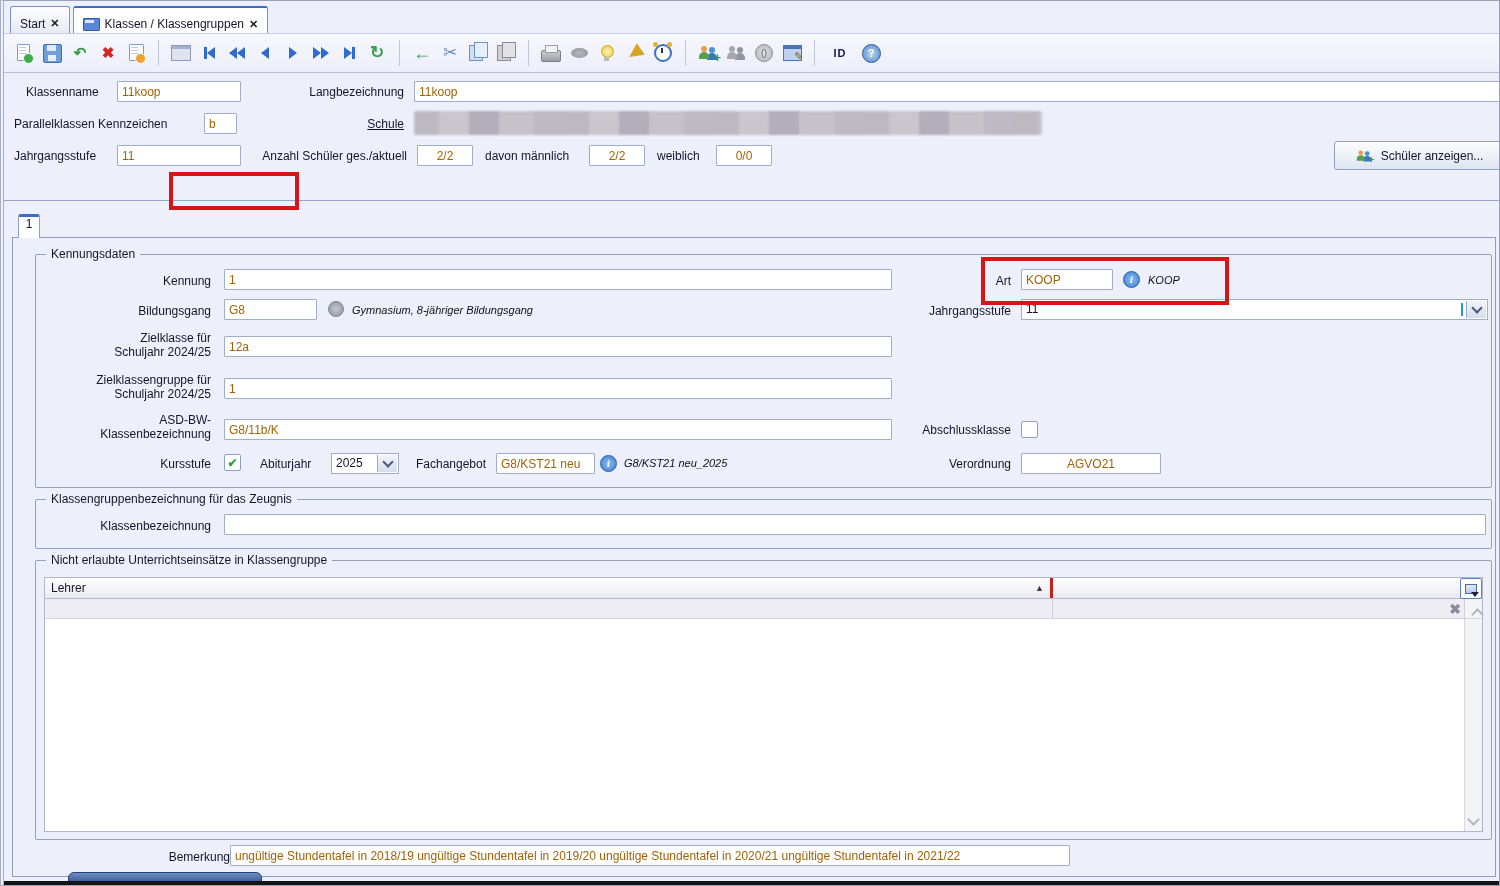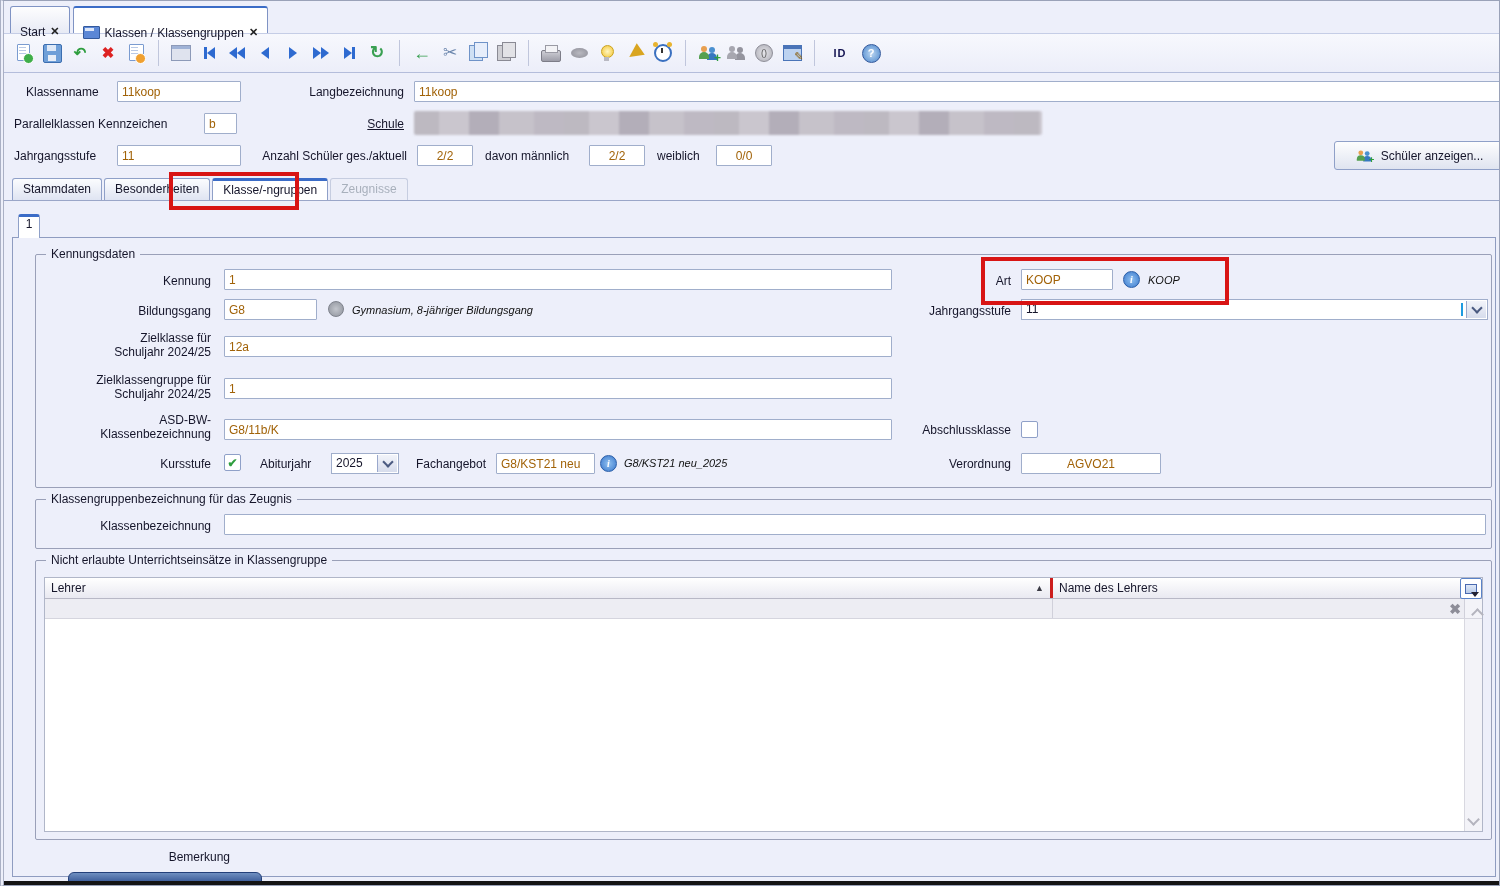--- a/index.html
+++ b/index.html
@@ -7,21 +7,21 @@
     font-family:"Liberation Sans",sans-serif;font-size:12px;color:#15152a;
     border:1px solid #9aa2b8;border-left:4px double #aab0c4;box-sizing:border-box;overflow:hidden;}
   .lbl{position:absolute;white-space:nowrap;color:#15152a;}
   .lbl.r{text-align:right;}
   .in{position:absolute;border:1px solid #a0aecb;background:#fff;font:12px "Liberation Sans",sans-serif;
     color:#a16207;padding:1px 4px;box-sizing:border-box;height:21px;border-radius:1px;}
   .in.ra{text-align:center;}
   .caret{position:absolute;width:2px;background:#1e9be0;top:3px;bottom:3px;}
   
   .tabbar{position:absolute;left:6px;top:5px;display:flex;gap:3px;height:27px;z-index:3;}
-  .wtab{display:flex;gap:5px;padding:18px 9px 4px;border:1px solid #7f93c4;border-bottom:none;
+  .wtab{display:flex;align-items:center;gap:5px;padding:11px 9px 4px;border:1px solid #7f93c4;border-bottom:none;
     border-radius:3px 3px 0 0;background:linear-gradient(#fdfdfe,#e7eaf5);}
   .wtab.active{background:#fff;border-top:2px solid #3b6cc7;}
   .xbtn{font-weight:bold;font-size:11px;color:#222;}
   .wicon{width:15px;height:11px;background:#5b87d6;border:1px solid #33599c;border-radius:1px;position:relative;}
   .wicon::after{content:"";position:absolute;left:1px;top:1px;right:5px;height:3px;background:#dce6f8;}
   
   .toolbar{position:absolute;left:0;right:0;top:32px;height:38px;background:linear-gradient(#f7f8fd,#eceef9);
     border-top:1px solid #c5cde6;border-bottom:1px solid #b4bddb;display:flex;align-items:center;padding-left:8px;gap:4px;}
   .tsep{width:1px;height:26px;background:#c0c6dc;margin:0 6px;}
   .tbtn{width:24px;height:24px;display:flex;align-items:center;justify-content:center;position:relative;}
@@ -250,26 +250,20 @@
   <div class="lbl" style="left:653px;top:148px;">weiblich</div>
   <input class="in ra" style="left: 712px; top: 144px; width: 56px;" value="0/0">
   <div class="btn" style="left:1330px;top:140px;width:166px;height:27px;">
     <span class="users add" style="transform:scale(.8);">
         <span class="hd"></span>
         <span class="bd"></span>
       </span>
     <span>Schüler anzeigen...</span>
   </div>
 
-  <div class="ptabs">
-    <div class="ptab">Stammdaten</div>
-    <div class="ptab">Besonderheiten</div>
-    <div class="ptab active">Klasse/-ngruppen</div>
-    <div class="ptab disabled">Zeugnisse</div>
-  </div>
   <div class="tabline"></div>
   <div class="redbox" style="left:165px;top:171px;width:122px;height:30px;"></div>
 
   <div class="subtab">1</div>
 
   <div class="panel">
 
     <div class="fset" style="left:22px;top:16px;width:1455px;height:232px;">
       <div class="legend">Kennungsdaten</div>
 
@@ -345,23 +339,20 @@
 
     <div class="fset" style="left:22px;top:322px;width:1455px;height:278px;">
       <div class="legend">Nicht erlaubte Unterrichtseinsätze in Klassengruppe</div>
       <div class="ttable" style="left:8px;top:16px;width:1439px;height:255px;">
         <div class="thead">
           <div class="th" style="width:1005px;">
             <span>Lehrer</span>
             <span class="sorta">▲</span>
           </div>
           <div class="reddiv"></div>
-          <div class="th" style="flex:1;">
-            <span>Name des Lehrers</span>
-          </div>
           <div class="cornerbtn">
               <span class="gridg"></span>
             </div>
         </div>
         <div class="tfilter">
           <div class="fcell" style="width:1008px;"></div>
           <div class="fcell" style="flex:1;display:flex;justify-content:flex-end;align-items:center;padding-right:3px;">
             <span class="clearx">✖</span>
           </div>
           <div class="fcell" style="width:17px;border-right:none;background:#f3f3f8;">
@@ -370,17 +361,18 @@
         </div>
         <div class="tbody">
           <div class="vscroll">
             <span class="schev down"></span>
           </div>
         </div>
       </div>
     </div>
 
     <div class="lbl r" style="left:142px;top:612px;width:75px;">Bemerkung</div>
+    <input class="in" style="left: 217px; top: 607px; width: 840px;" value="ungültige Stundentafel in 2018/19 ungültige Stundentafel in 2019/20 ungültige Stundentafel in 2020/21 ungültige Stundentafel in 2021/22">
   </div>
 
   <div class="bottom-btn"></div>
   <div class="black-bar"></div>
 </div>
 
 </body></html>

